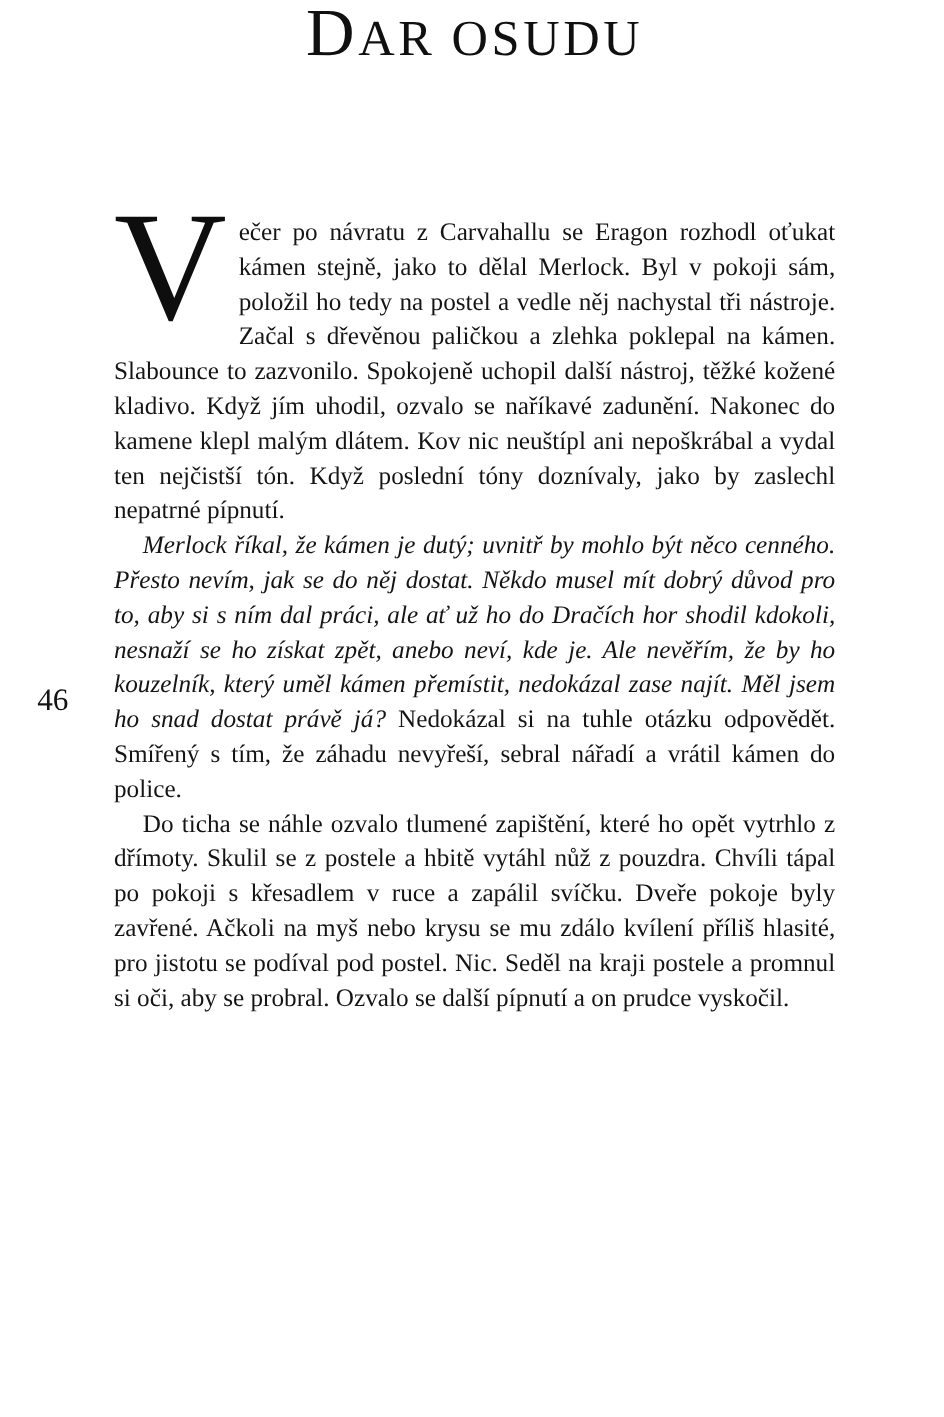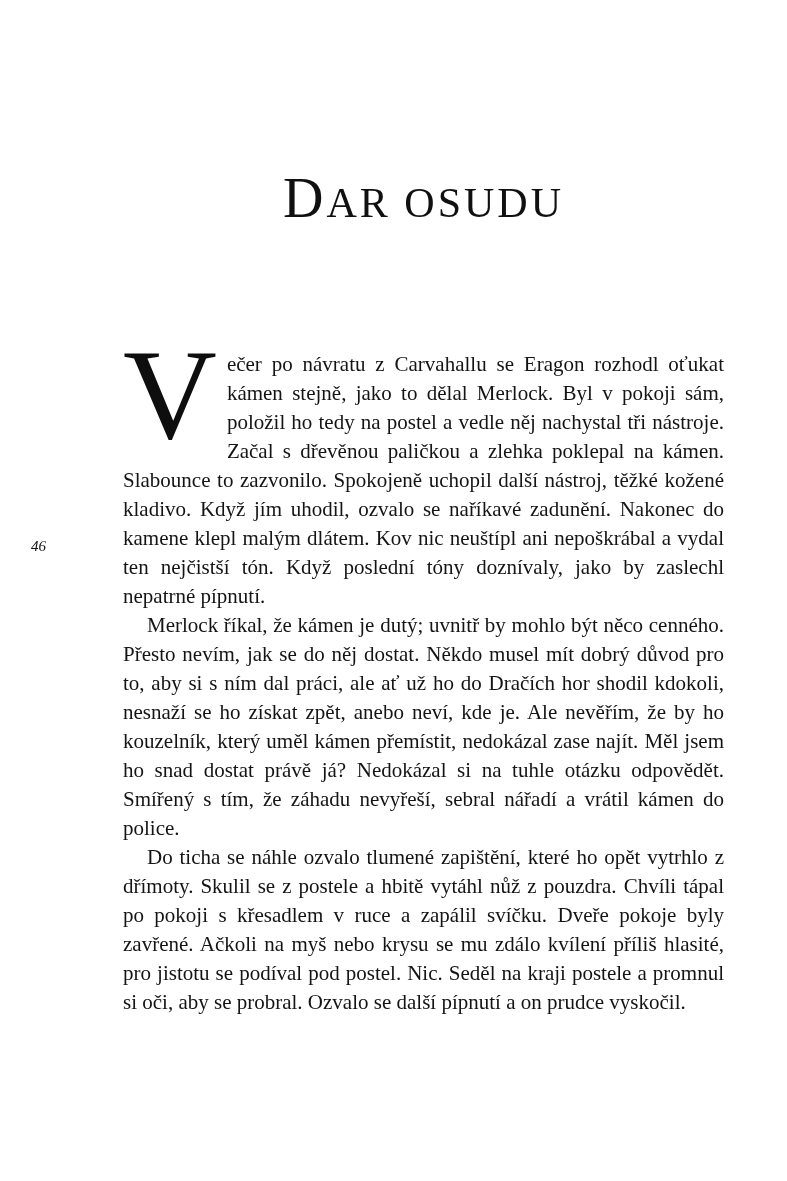--- a/index.html
+++ b/index.html
@@ -12,33 +12,30 @@
     width: 787px;
     height: 1181px;
     background: #ffffff;
     color: #121212;
     font-family: "Liberation Serif", serif;
     overflow: hidden;
   }
   .page-number {
     position: absolute;
     left: 31px;
-    top: 532px;
-    font-size: 15px;
+    top: 569px;
+    font-size: 26px;
     line-height: 29px;
     color: #141414;
-    font-style: italic;
   }
   .content {
     position: absolute;
     left: 95px;
     top: 0;
     width: 601px;
-    padding-top: 170px;
-    margin-left: 28px;
   }
   .chapter-title {
     margin: 0 0 116px 0;
     font-weight: normal;
     text-align: center;
     line-height: 56px;
     white-space: nowrap;
     color: #101010;
   }
   .title-initial {
@@ -65,20 +62,21 @@
   }
   .drop-cap {
     float: left;
     font-size: 130px;
     line-height: 88px;
     height: 88px;
     margin: 0 10px 0 0;
     color: #0e0e0e;
   }
   .italic {
+    font-style: italic;
   }
 </style>
 </head>
 <body>
 
 <div class="page">
 
   <div class="page-number">46</div>
 
   <div class="content">

